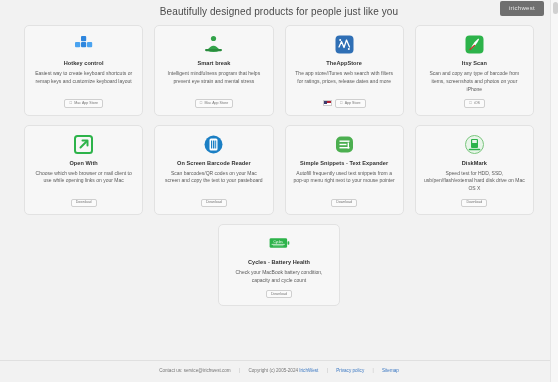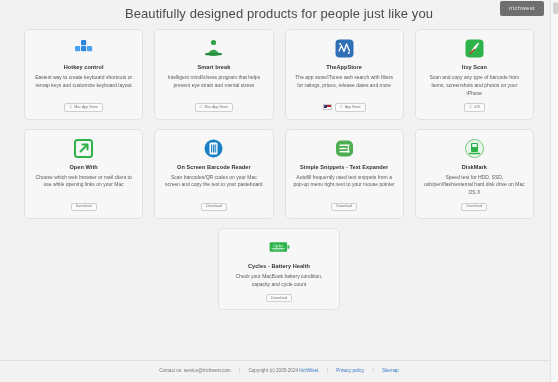--- a/index.html
+++ b/index.html
@@ -19,21 +19,21 @@
     position: absolute; top: 1px; right: 14px;
     background: #6f6f6f; color: #e8e8e8;
     font-size: 6px; letter-spacing: .3px;
     padding: 4px 9px 5px 9px;
     border-radius: 2px;
     border: none;
     line-height: 1;
   }
   .headline {
     text-align: center;
-    font-size: 13px;
+    font-size: 10px;
     color: #4a4a4a;
     padding-top: 6px;
     letter-spacing: .1px;
   }
   .grid-wrap { padding: 8px 24px 0 24px; }
   .row {
     display: flex; gap: 11px;
     justify-content: center;
     margin-bottom: 9px;
   }

